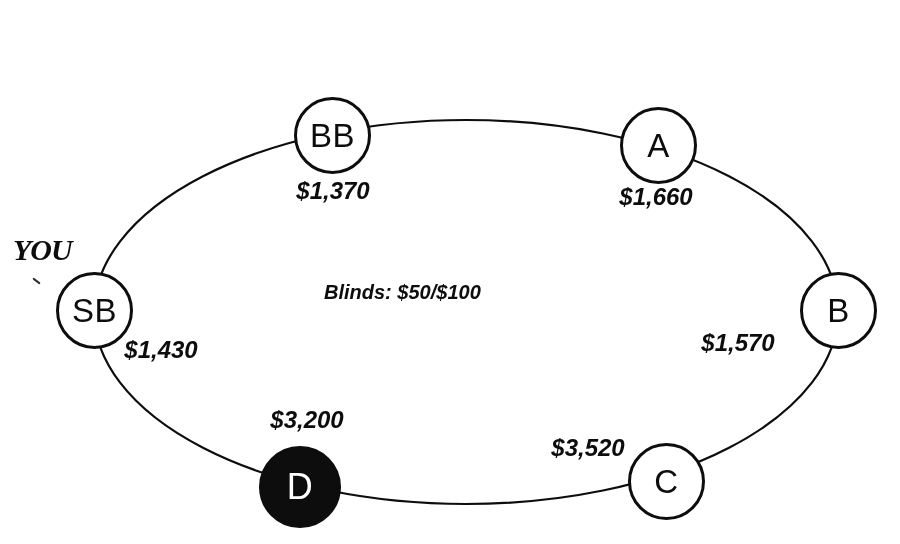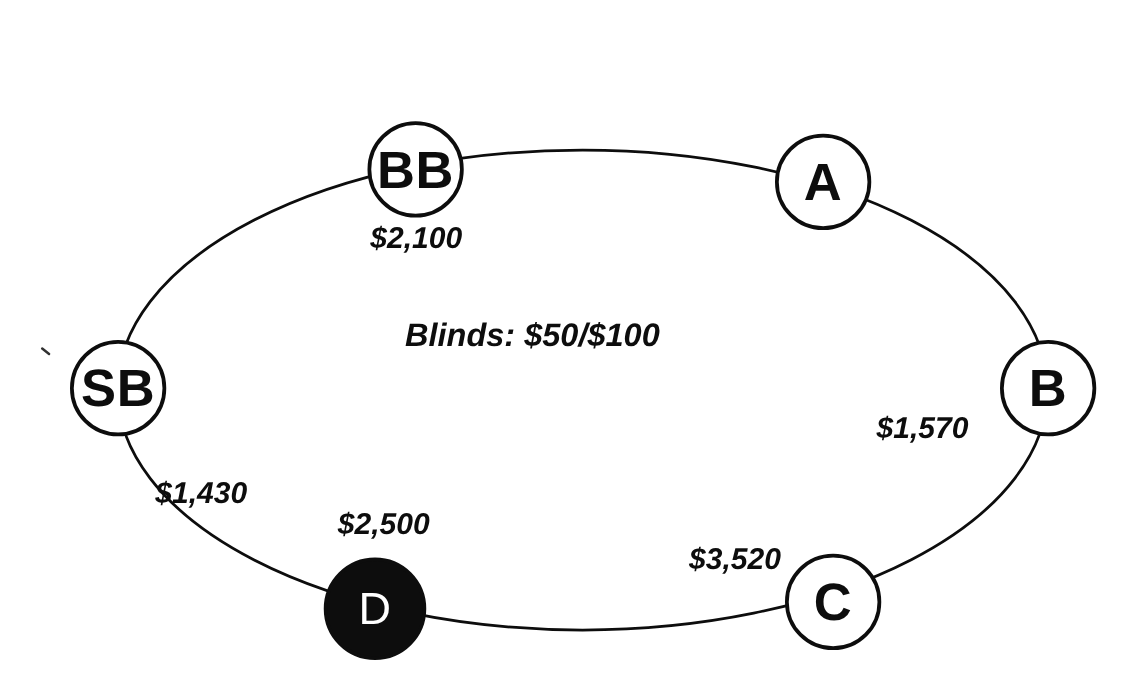--- a/index.html
+++ b/index.html
@@ -19,21 +19,21 @@
 
   
   .seat-circle{
     position:absolute;
     box-sizing:border-box;
     width:77px;height:77px;
     border:3px solid var(--ink);
     border-radius:50%;
     background:var(--paper);
     display:flex;align-items:center;justify-content:center;
-    font-size:42px;font-weight:700;
+    font-size:33px;font-weight:400;
     letter-spacing:0.5px;
     color:var(--ink);
   }
   .seat-circle.filled{
     width:82px;height:82px;
     background:var(--ink);
     border-color:var(--ink);
     color:#fff;
     font-weight:400;
     font-size:36px;
@@ -51,26 +51,26 @@
     transform:translate(-50%,-50%);
     font-size:24px;font-weight:700;font-style:italic;
     white-space:nowrap;
     letter-spacing:0px;
   }
   #stack-bb{left:333px;top:191px;}
   #stack-a{left:656px;top:197px;}
   #stack-b{left:738px;top:343px;}
   #stack-c{left:588px;top:448px;}
   #stack-d{left:307px;top:420px;}
-  #stack-sb{left:161px;top:350px;margin-top:45px;}
+  #stack-sb{left:161px;top:350px;}
 
   
   .center-info{
-    position:absolute;left:324px;top:248px;
-    font-size:26px;font-weight:700;font-style:italic;
+    position:absolute;left:324px;top:272px;
+    font-size:20px;font-weight:700;font-style:italic;
     line-height:41px;
     white-space:nowrap;
   }
 
   
   .you{
     position:absolute;left:13px;top:233px;
     font-family:"Liberation Serif", serif;
     font-style:italic;font-weight:700;
     font-size:30px;letter-spacing:-1px;
@@ -108,25 +108,27 @@
   <div class="seat-circle" id="seat-c">
     <span>C</span>
   </div>
   <div class="seat-circle filled" id="seat-d">
     <span>D</span>
   </div>
   <div class="seat-circle" id="seat-sb">
     <span>SB</span>
   </div>
 
-  <div class="stack" id="stack-bb">$2,100</div>
+  <div class="stack" id="stack-bb">$1,370</div>
+  <div class="stack" id="stack-a">$1,660</div>
   <div class="stack" id="stack-b">$1,570</div>
   <div class="stack" id="stack-c">$3,520</div>
-  <div class="stack" id="stack-d">$2,500</div>
+  <div class="stack" id="stack-d">$3,200</div>
   <div class="stack" id="stack-sb">$1,430</div>
 
   <div class="center-info">
     <div>Blinds: $50/$100</div>
   </div>
 
+  <div class="you">YOU</div>
   <div class="stray"></div>
 
 </div>
 
 </body></html>

